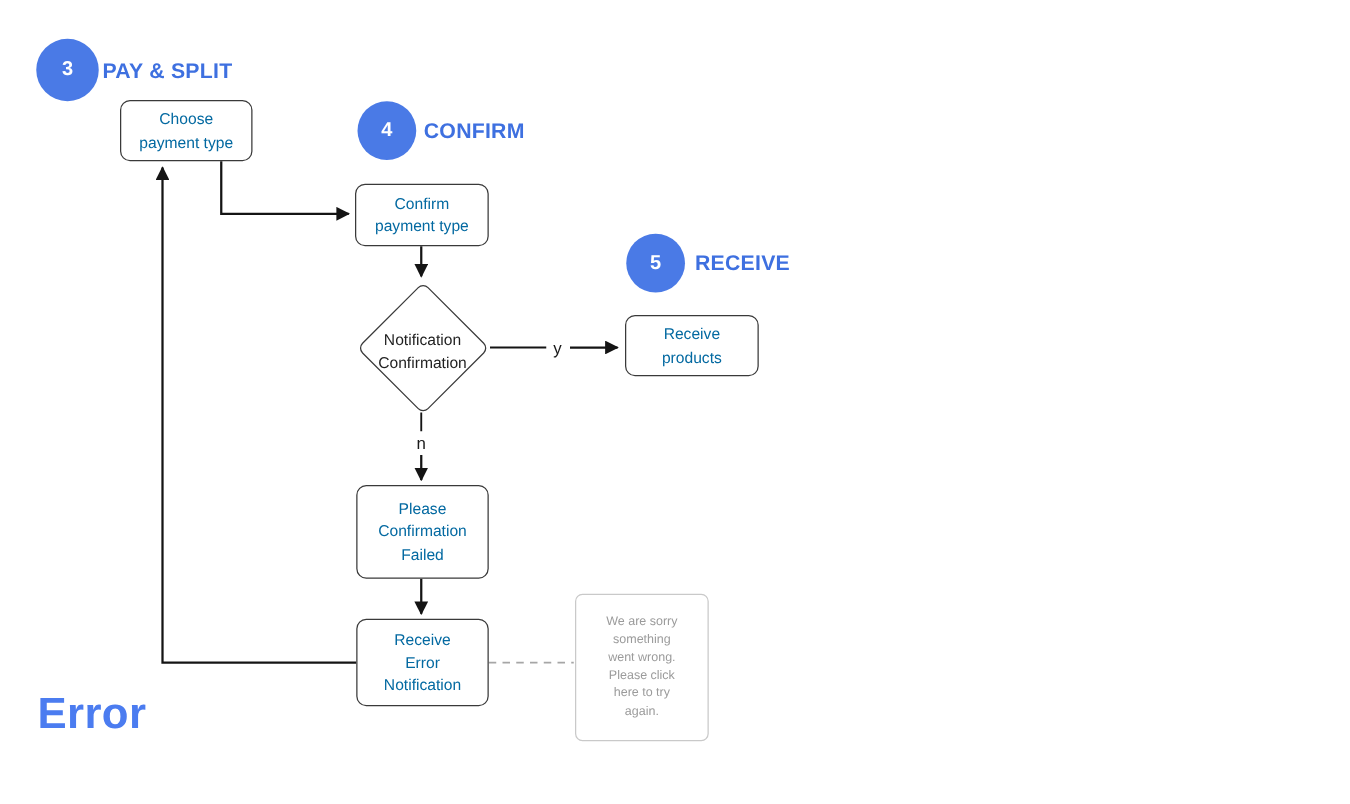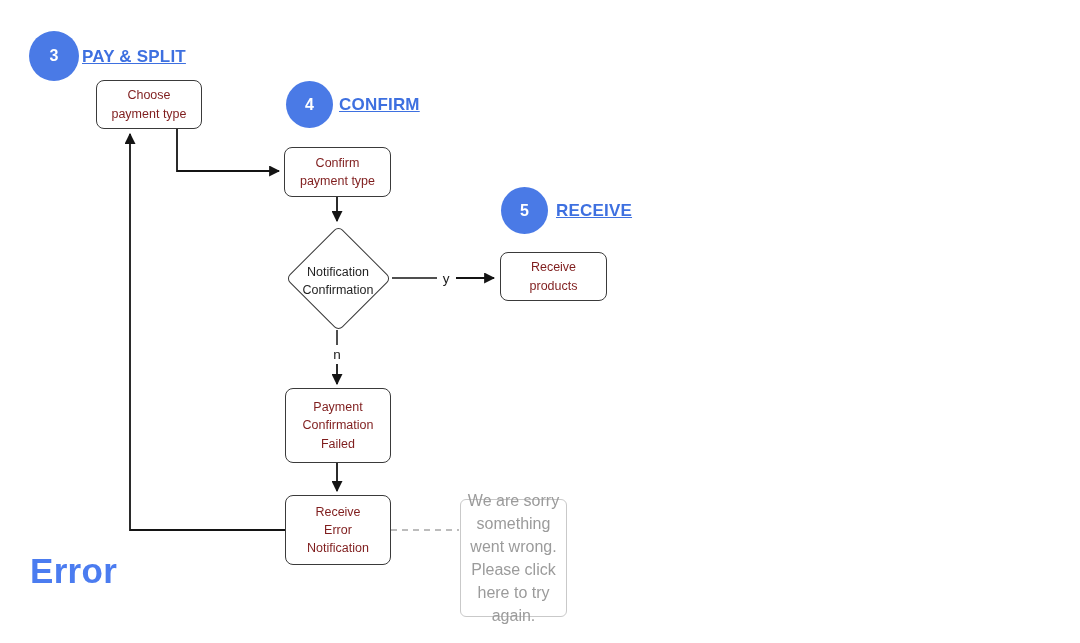--- a/index.html
+++ b/index.html
@@ -25,21 +25,21 @@
     position: absolute;
     background: #ffffff;
     border: 1.5px solid #3a3a3a;
     border-radius: 8px;
     display: flex;
     align-items: center;
     justify-content: center;
     text-align: center;
     font-size: 12.5px;
     line-height: 1.45;
-    color: #7f1d1d;
+    color: #0369a1;
     white-space: pre-line;
     z-index: 2;
   }
   .box-choose   { left: 96px;  top: 80px;  width: 106px; height: 49px; }
   .box-confirm  { left: 284px; top: 147px; width: 107px; height: 50px; }
   .box-receive  { left: 500px; top: 252px; width: 107px; height: 49px; }
   .box-failed   { left: 285px; top: 388px; width: 106px; height: 75px; }
   .box-error    { left: 285px; top: 495px; width: 106px; height: 70px; }
 
   .diamond-shape {
@@ -68,26 +68,25 @@
     position: absolute;
     left: 460px; top: 475px;
     width: 107px; height: 118px;
     background: #ffffff;
     border: 1.5px solid #c9c9c9;
     border-radius: 6px;
     display: flex;
     align-items: center;
     justify-content: center;
     text-align: center;
-    font-size: 16px;
+    font-size: 10px;
     line-height: 1.44;
     color: #9b9b9b;
     white-space: pre-line;
     z-index: 2;
-    margin-top: 24px;
   }
 
   .step-circle {
     position: absolute;
     background: #4a7ae6;
     border-radius: 50%;
     display: flex;
     align-items: center;
     justify-content: center;
     color: #ffffff;
@@ -100,21 +99,20 @@
   .circle-5 { left: 501px; top: 187px; width: 47px; height: 47px; }
 
   .step-label {
     position: absolute;
     color: #3e70e0;
     font-weight: bold;
     font-size: 17px;
     letter-spacing: 0.2px;
     white-space: nowrap;
     z-index: 3;
-    text-decoration: underline;
   }
   .label-pay     { left: 82px;  top: 47px;  }
   .label-confirm { left: 339px; top: 95px;  }
   .label-receive { left: 556px; top: 201px; }
 
   .edge-label {
     position: absolute;
     width: 16px;
     text-align: center;
     font-size: 13.5px;
@@ -184,21 +182,21 @@
   <div class="flow-box box-confirm">Confirm
 payment type</div>
 
   <div class="diamond-shape"></div>
   <div class="diamond-label">Notification
 Confirmation</div>
 
   <div class="flow-box box-receive">Receive
 products</div>
 
-  <div class="flow-box box-failed">Payment
+  <div class="flow-box box-failed">Please
 Confirmation
 Failed</div>
 
   <div class="flow-box box-error">Receive
 Error
 Notification</div>
 
   <div class="edge-label edge-label-y">y</div>
   <div class="edge-label edge-label-n">n</div>
 

